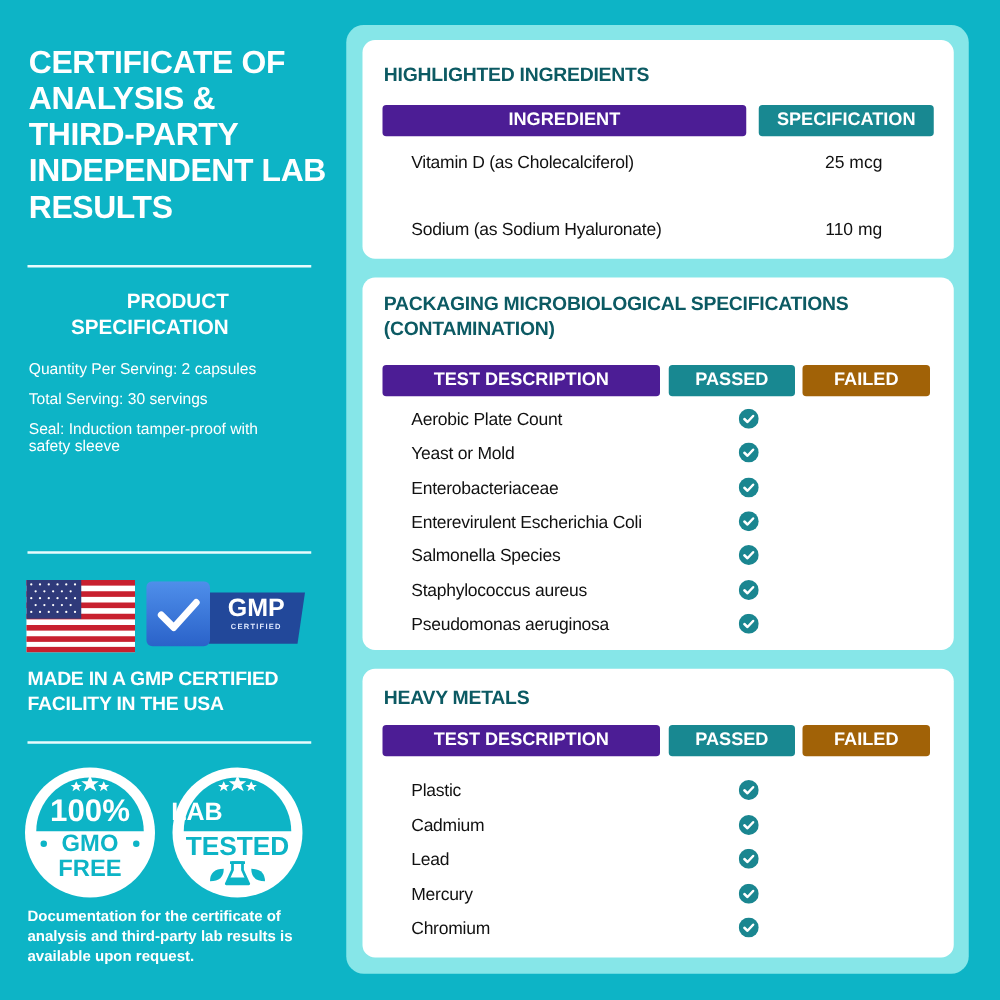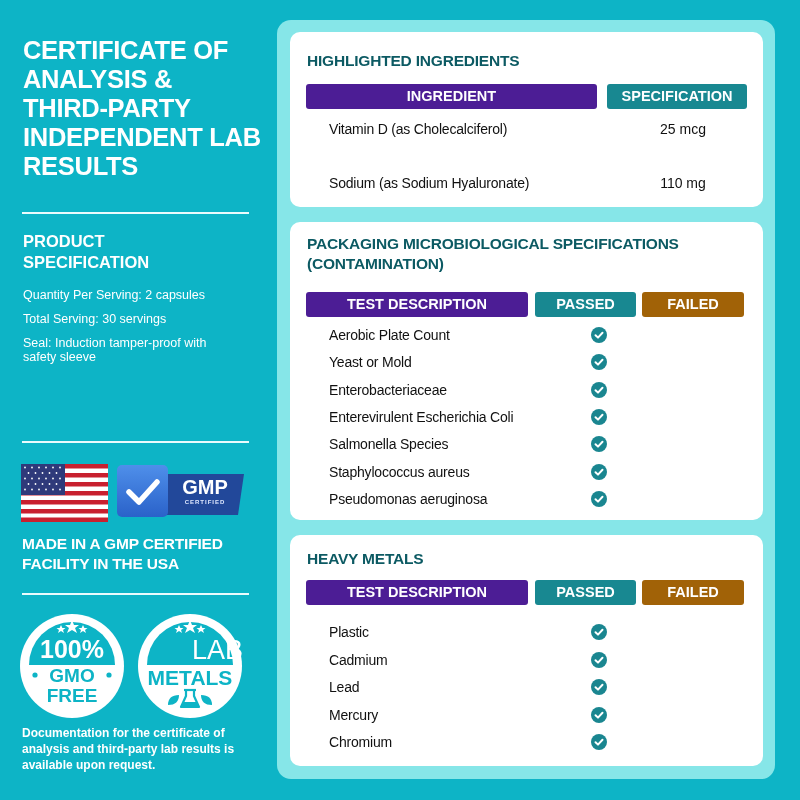--- a/index.html
+++ b/index.html
@@ -11,21 +11,21 @@
   }
   
   .left { position: absolute; left: 0; top: 0; width: 270px; height: 800px; color: #fff; }
   .main-title {
     position: absolute; left: 23px; top: 36px; width: 240px;
     font-weight: 700; font-size: 25.5px; line-height: 29px; letter-spacing: -0.3px;
   }
   .divider { position: absolute; left: 22px; width: 227px; height: 2px; background: #e9fbfd; }
   .spec-title {
     position: absolute; left: 23px; top: 231px;
-    font-weight: 700; font-size: 16.5px; line-height: 21px;
+    font-weight: 700; font-size: 16.5px; line-height: 21px; text-align: right;
   }
   .spec-list { position: absolute; left: 23px; top: 288px; width: 235px; list-style: none; }
   .spec-list li { font-size: 12.5px; line-height: 14px; margin-bottom: 10px; }
   .flag { position: absolute; left: 21px; top: 464px; width: 87px; height: 58px; }
   .gmp { position: absolute; left: 117px; top: 465px; width: 128px; height: 53px; }
   .made-in {
     position: absolute; left: 22px; top: 534px; width: 240px;
     font-weight: 700; font-size: 15.5px; line-height: 20px; letter-spacing: -0.2px;
   }
   .badge { position: absolute; top: 613px; width: 106px; height: 106px; }
@@ -165,22 +165,22 @@
         <polygon points="53,7 55,12 60,12 56,15 58,20 53,17 48,20 50,15 46,12 51,12"></polygon>
         <polygon points="42,12 43.4,15 46.5,15 44,17 45,20 42,18 39,20 40,17 37.5,15 40.6,15"></polygon>
         <polygon points="64,12 65.4,15 68.5,15 66,17 67,20 64,18 61,20 62,17 59.5,15 62.6,15"></polygon>
       </g>
       <path d="M49,77 L49,83 L44,94 L62,94 L57,83 L57,77 Z" fill="none" stroke="#0db4c6" stroke-width="2.2" stroke-linejoin="round"></path>
       <line x1="47" y1="77" x2="59" y2="77" stroke="#0db4c6" stroke-width="2.2"></line>
       <path d="M46,89 L60,89 L62,94 L44,94 Z" fill="#0db4c6"></path>
       <path d="M31,92 Q31,82 42,82 Q42,92 31,92 Z" fill="#0db4c6"></path>
       <path d="M75,92 Q75,82 64,82 Q64,92 75,92 Z" fill="#0db4c6"></path>
     </svg>
-    <div style="position:absolute;left:0;top:22px;width:106px;text-align:right;color:#fff;font-weight:400;font-size:27px;line-height:30px;">LAB</div>
-    <div style="position:absolute;left:0;top:54px;width:106px;text-align:center;color:#0db4c6;font-weight:700;font-size:21px;line-height:22px;">METALS</div>
+    <div style="position:absolute;left:0;top:22px;width:106px;text-align:left;color:#fff;font-weight:700;font-size:20px;line-height:30px;">LAB</div>
+    <div style="position:absolute;left:0;top:54px;width:106px;text-align:center;color:#0db4c6;font-weight:700;font-size:21px;line-height:22px;">TESTED</div>
   </div>
 
   <div class="footnote">Documentation for the certificate of analysis and third-party lab results is available upon request.</div>
 </div>
 
 <div class="panel">
 
   <div class="card" style="top:12px;height:175px">
     <h2 style="top:19px">HIGHLIGHTED INGREDIENTS</h2>
     <div class="hdr black" style="left:16px;top:52px;width:291px">INGREDIENT</div>

